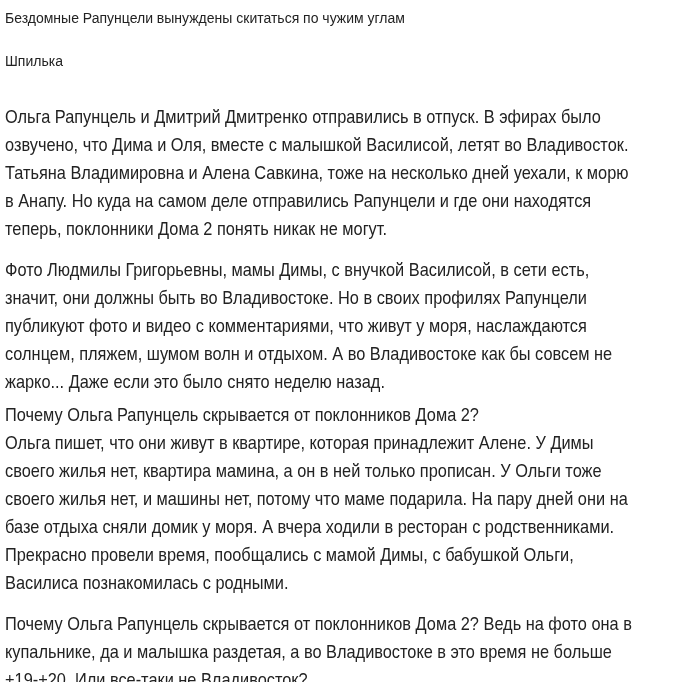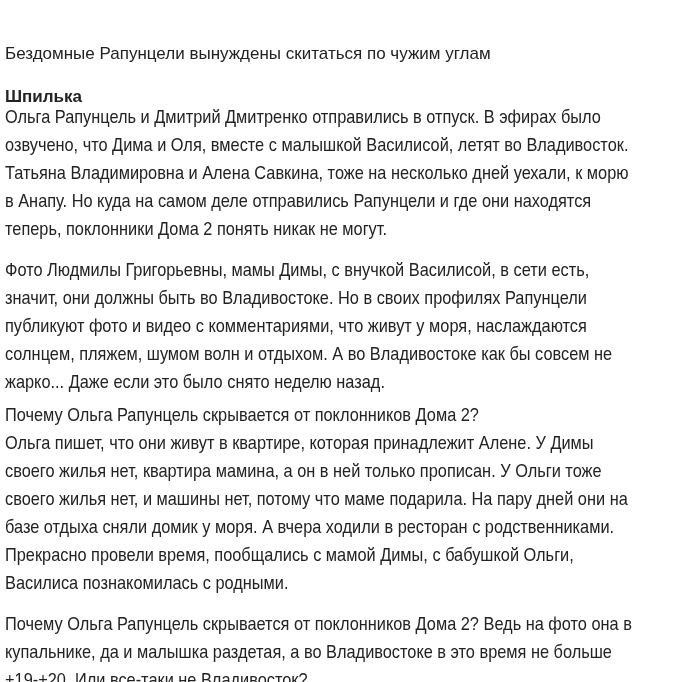--- a/index.html
+++ b/index.html
@@ -23,34 +23,33 @@
     }
     .line {
       position: absolute;
       left: 0;
       white-space: nowrap;
       font-size: 19px;
       line-height: 28px;
       transform-origin: left center;
     }
     .title-line {
-      font-size: 17px;
+      font-size: 14px;
       transform: scaleX(1.0);
-      margin-top: 36px;
     }
     .condensed {
       transform: scaleX(0.86);
     }
   </style>
 </head>
 <body>
 
 <div class="doc">
   <div class="line title-line" style="top:4px;">Бездомные Рапунцели вынуждены скитаться по чужим углам</div>
-  <div class="line title-line" style="top:47px;font-weight:bold;">Шпилька</div>
+  <div class="line title-line" style="top:47px;">Шпилька</div>
 
   <div>
     <div class="line condensed" style="top:103px;">Ольга Рапунцель и Дмитрий Дмитренко отправились в отпуск. В эфирах было</div>
     <div class="line condensed" style="top:131px;">озвучено, что Дима и Оля, вместе с малышкой Василисой, летят во Владивосток.</div>
     <div class="line condensed" style="top:159px;">Татьяна Владимировна и Алена Савкина, тоже на несколько дней уехали, к морю</div>
     <div class="line condensed" style="top:187px;">в Анапу. Но куда на самом деле отправились Рапунцели и где они находятся</div>
     <div class="line condensed" style="top:215px;">теперь, поклонники Дома 2 понять никак не могут.</div>
   </div>
 
   <div>

